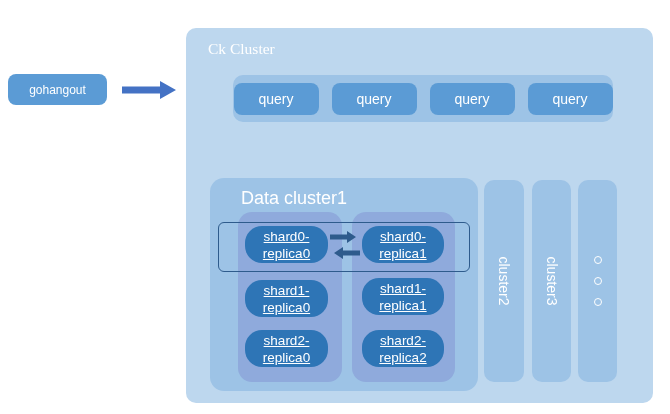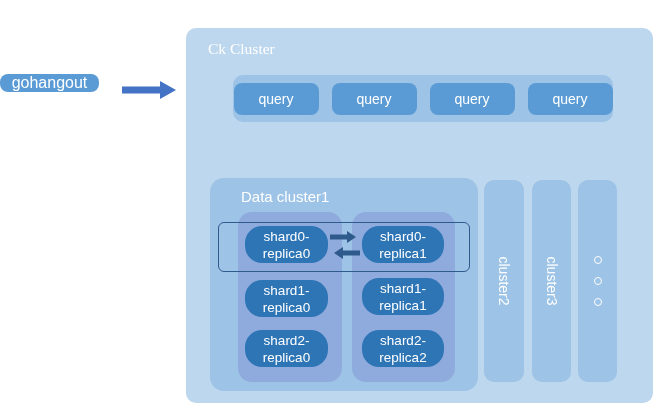--- a/index.html
+++ b/index.html
@@ -14,22 +14,22 @@
   .node-box {
     position: absolute;
     background: #5b9bd5;
     border-radius: 8px;
     color: #ffffff;
     display: flex;
     align-items: center;
     justify-content: center;
   }
   .gohangout {
-    left: 0; top: 74px; width: 99px; height: 18px;
-    font-size: 16px;
+    left: 8px; top: 74px; width: 99px; height: 31px;
+    font-size: 12px;
   }
   .flow-arrow { position: absolute; left: 122px; top: 80px; }
   .ck-cluster {
     position: absolute;
     left: 186px; top: 28px; width: 467px; height: 375px;
     background: #bdd7ee;
     border-radius: 10px;
   }
   .ck-title {
     position: absolute; left: 22px; top: 12px;
@@ -57,21 +57,21 @@
     justify-content: center;
   }
   .data-cluster1 {
     position: absolute;
     left: 24px; top: 150px; width: 268px; height: 213px;
     background: #9dc3e6;
     border-radius: 14px;
   }
   .dc-title {
     position: absolute; left: 31px; top: 10px;
-    color: #ffffff; font-size: 15px;
+    color: #ffffff; font-size: 18px;
   }
   .shard-col {
     position: absolute;
     top: 34px; width: 104px; height: 170px;
     background: #8faadc;
     border-radius: 14px;
   }
   .col-left  { left: 28px; }
   .col-right { left: 142px; width: 103px; }
   .shard-box {
@@ -80,20 +80,21 @@
     background: #2e75b6;
     border-radius: 17px;
     color: #ffffff;
     font-size: 13.5px;
     line-height: 17px;
     display: flex;
     align-items: center;
     justify-content: center;
     text-align: center;
     white-space: pre-line;
+    text-decoration: underline;
   }
   .s00 { left: 35px;  top: 48px; }
   .s01 { left: 152px; top: 48px; width: 82px; }
   .s10 { left: 35px;  top: 102px; }
   .s11 { left: 152px; top: 100px; width: 82px; }
   .s20 { left: 35px;  top: 152px; }
   .s22 { left: 152px; top: 152px; width: 82px; }
   .row-outline {
     position: absolute;
     left: 8px; top: 44px; width: 250px; height: 48px;

